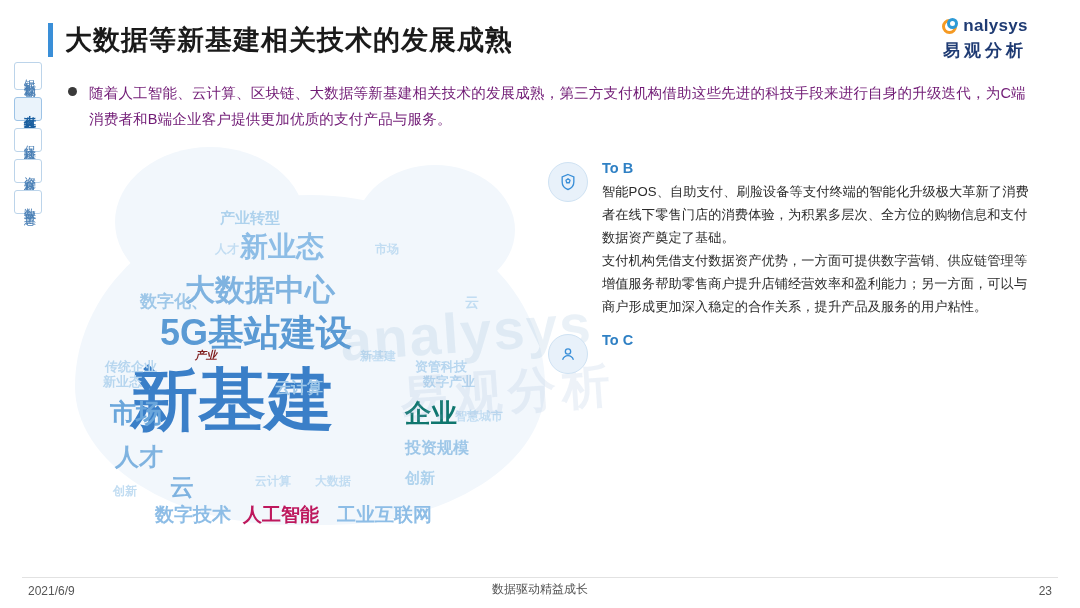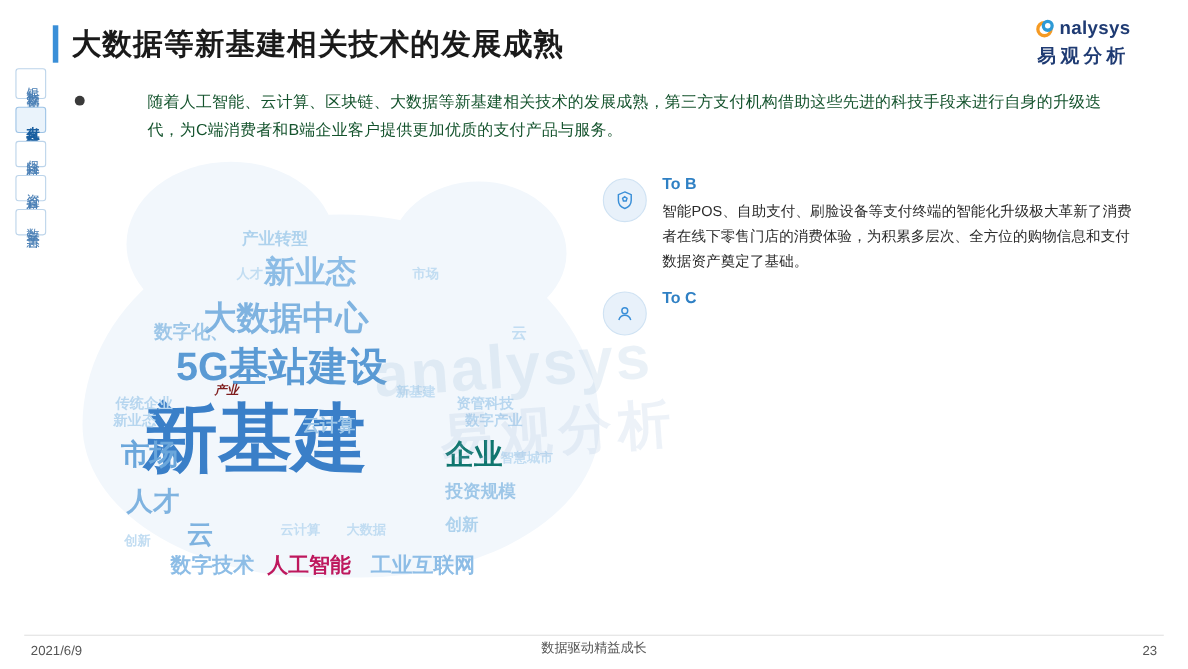--- a/index.html
+++ b/index.html
@@ -130,23 +130,22 @@
     height: 9px;
     border-radius: 50%;
     background: #3a3a3a;
     margin-top: 7px;
     margin-right: 12px;
     flex: 0 0 auto;
   }
   .intro-text {
     font-size: 14.5px;
     line-height: 26px;
-    color: #14532d;
+    color: #701a75;
     letter-spacing: .2px;
-    margin-left: 45px;
   }
 
   
   .cloud-area {
     position: absolute;
     left: 75px;
     top: 175px;
     width: 490px;
     height: 380px;
   }
@@ -352,20 +351,21 @@
   <div class="block">
     <div class="block-icon">
       <svg width="20" height="20" viewBox="0 0 24 24" fill="none" stroke="#3a8fd8" stroke-width="1.6">
         <path d="M12 3l7 3v6c0 4.2-3 7.6-7 9-4-1.4-7-4.8-7-9V6l7-3z"></path>
         <path d="M12 8.2l2.4 1.8-0.9 2.9h-3L9.6 10z"></path>
       </svg>
     </div>
     <div class="block-body">
       <div class="block-title">To B</div>
       <div class="block-p">智能POS、自助支付、刷脸设备等支付终端的智能化升级极大革新了消费者在线下零售门店的消费体验，为积累多层次、全方位的购物信息和支付数据资产奠定了基础。</div>
+      <div class="block-p">支付机构凭借支付数据资产优势，一方面可提供数字营销、供应链管理等增值服务帮助零售商户提升店铺经营效率和盈利能力；另一方面，可以与商户形成更加深入稳定的合作关系，提升产品及服务的用户粘性。</div>
     </div>
   </div>
 
   <div class="block">
     <div class="block-icon">
       <svg width="20" height="20" viewBox="0 0 24 24" fill="none" stroke="#3a8fd8" stroke-width="1.6">
         <circle cx="12" cy="9" r="3.2"></circle>
         <path d="M5.5 19c1.2-3.4 4-5 6.5-5s5.3 1.6 6.5 5"></path>
       </svg>
     </div>

